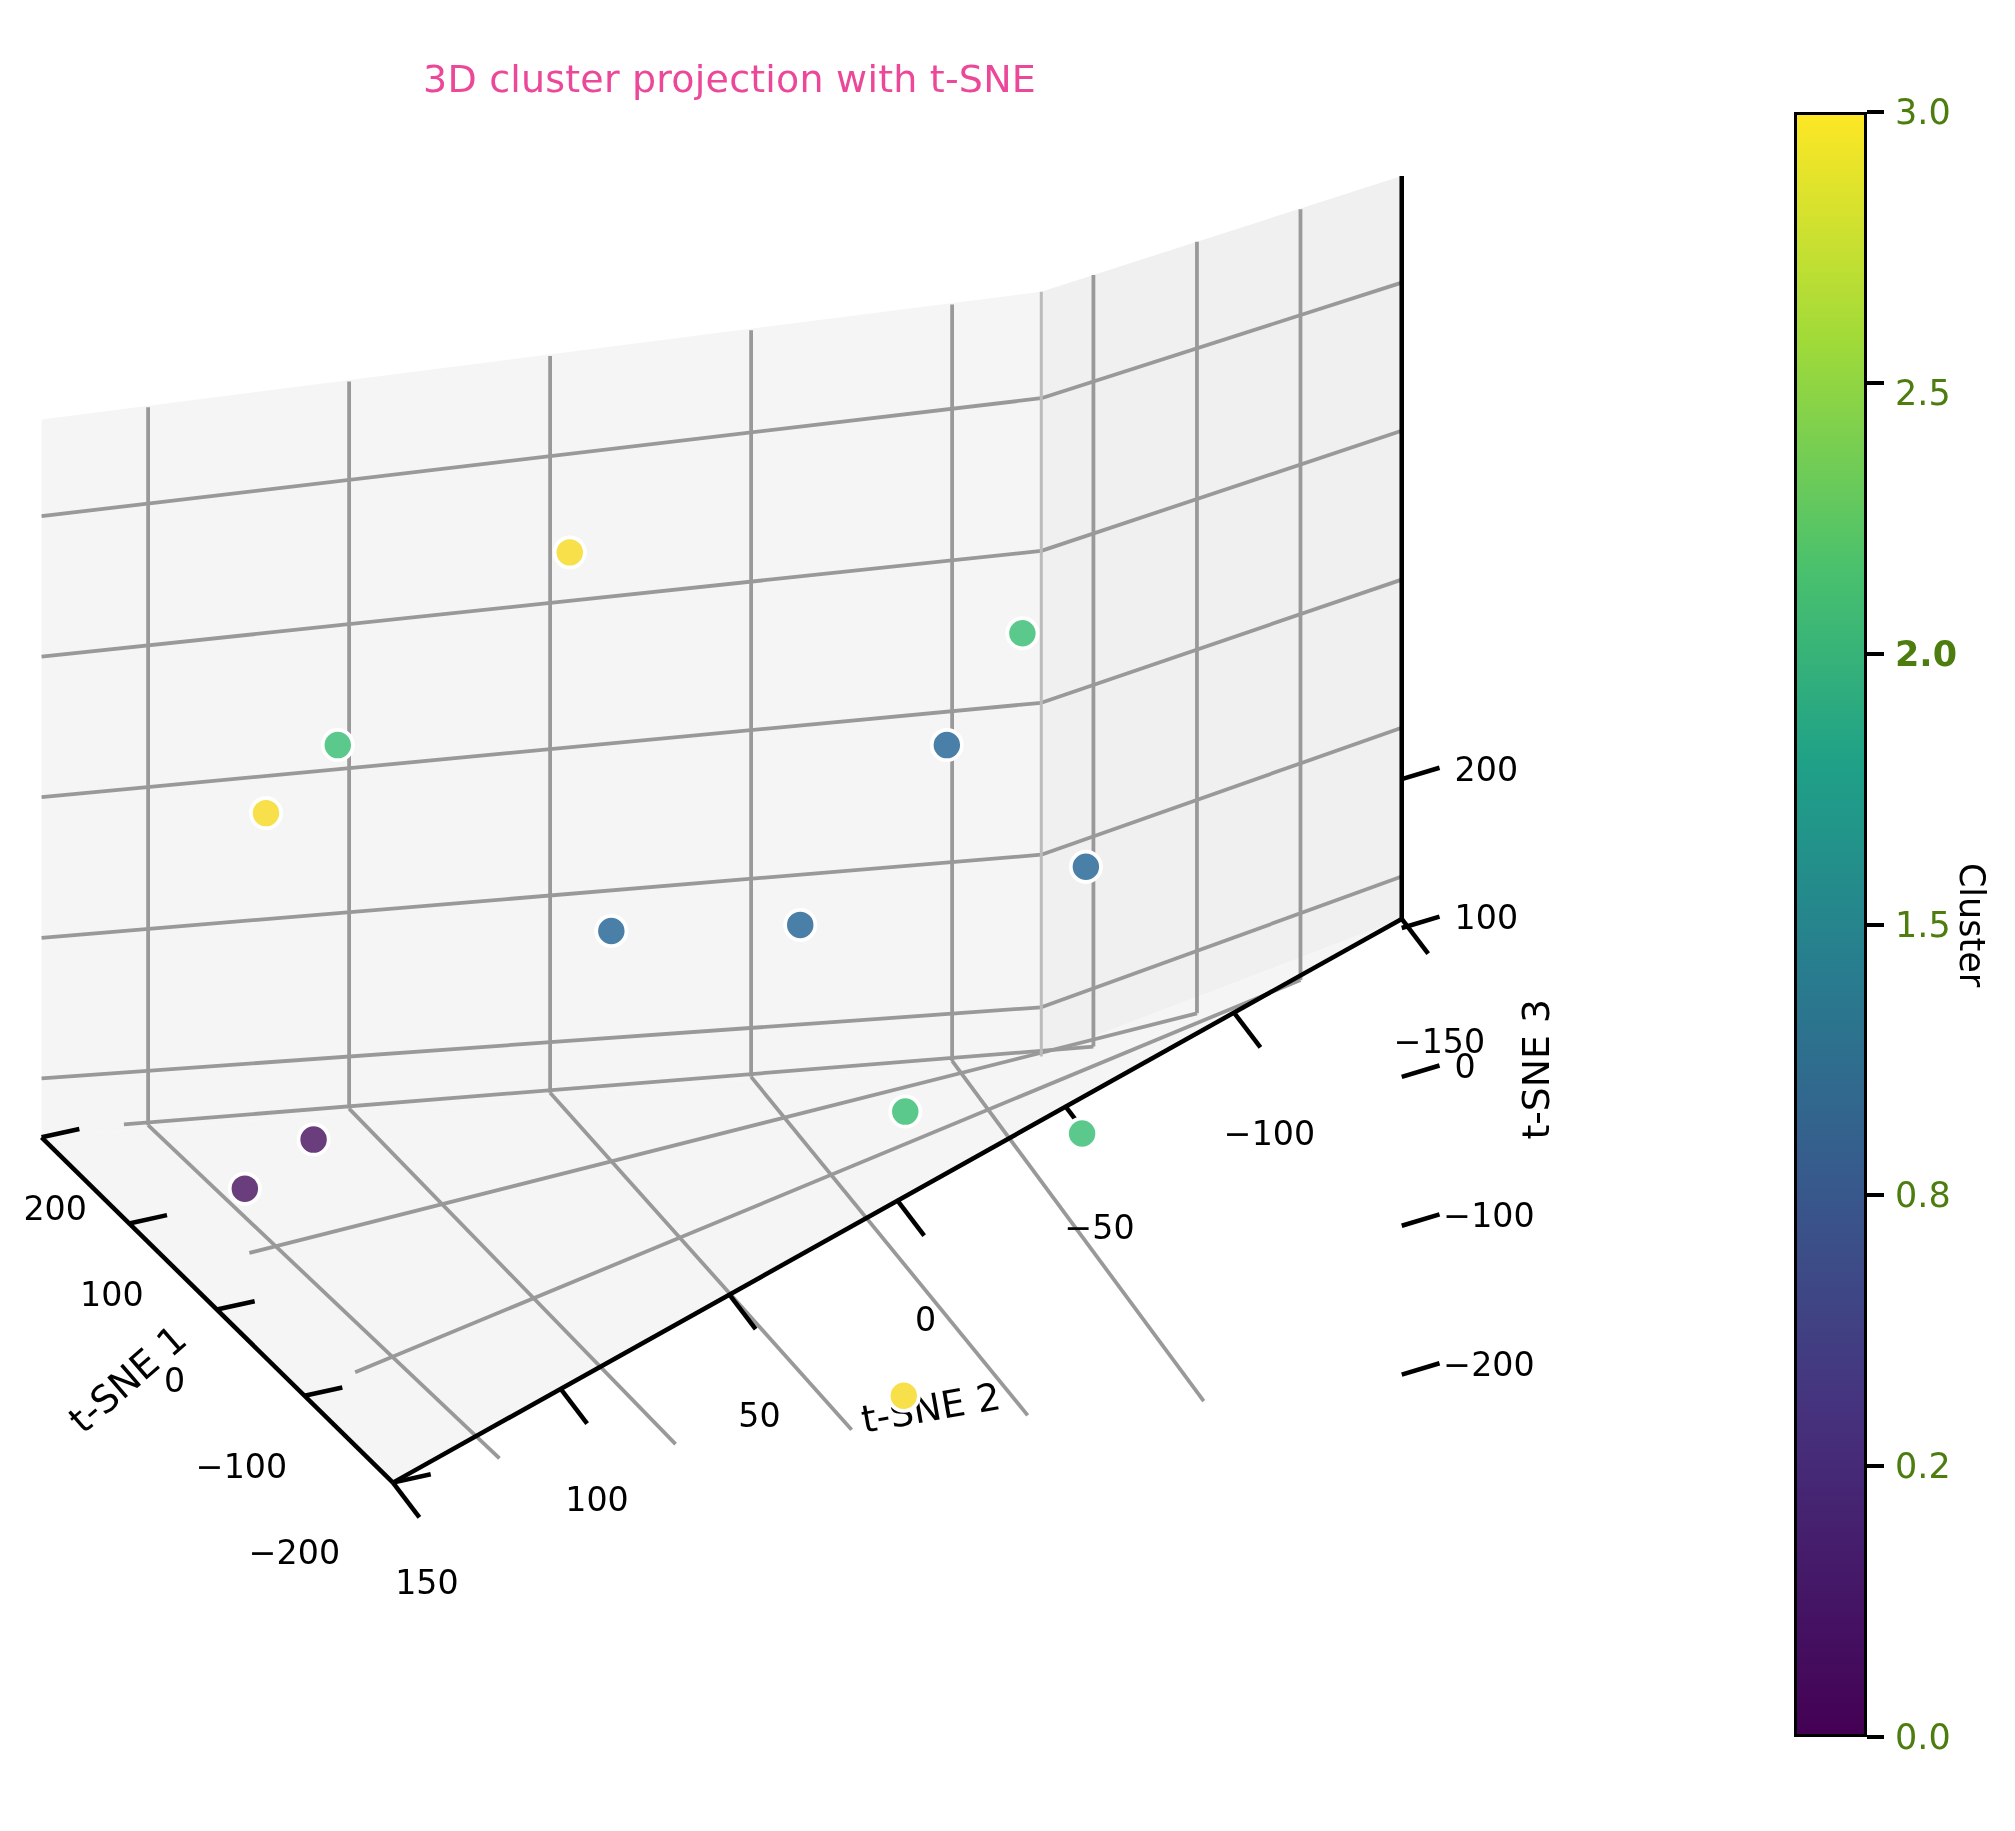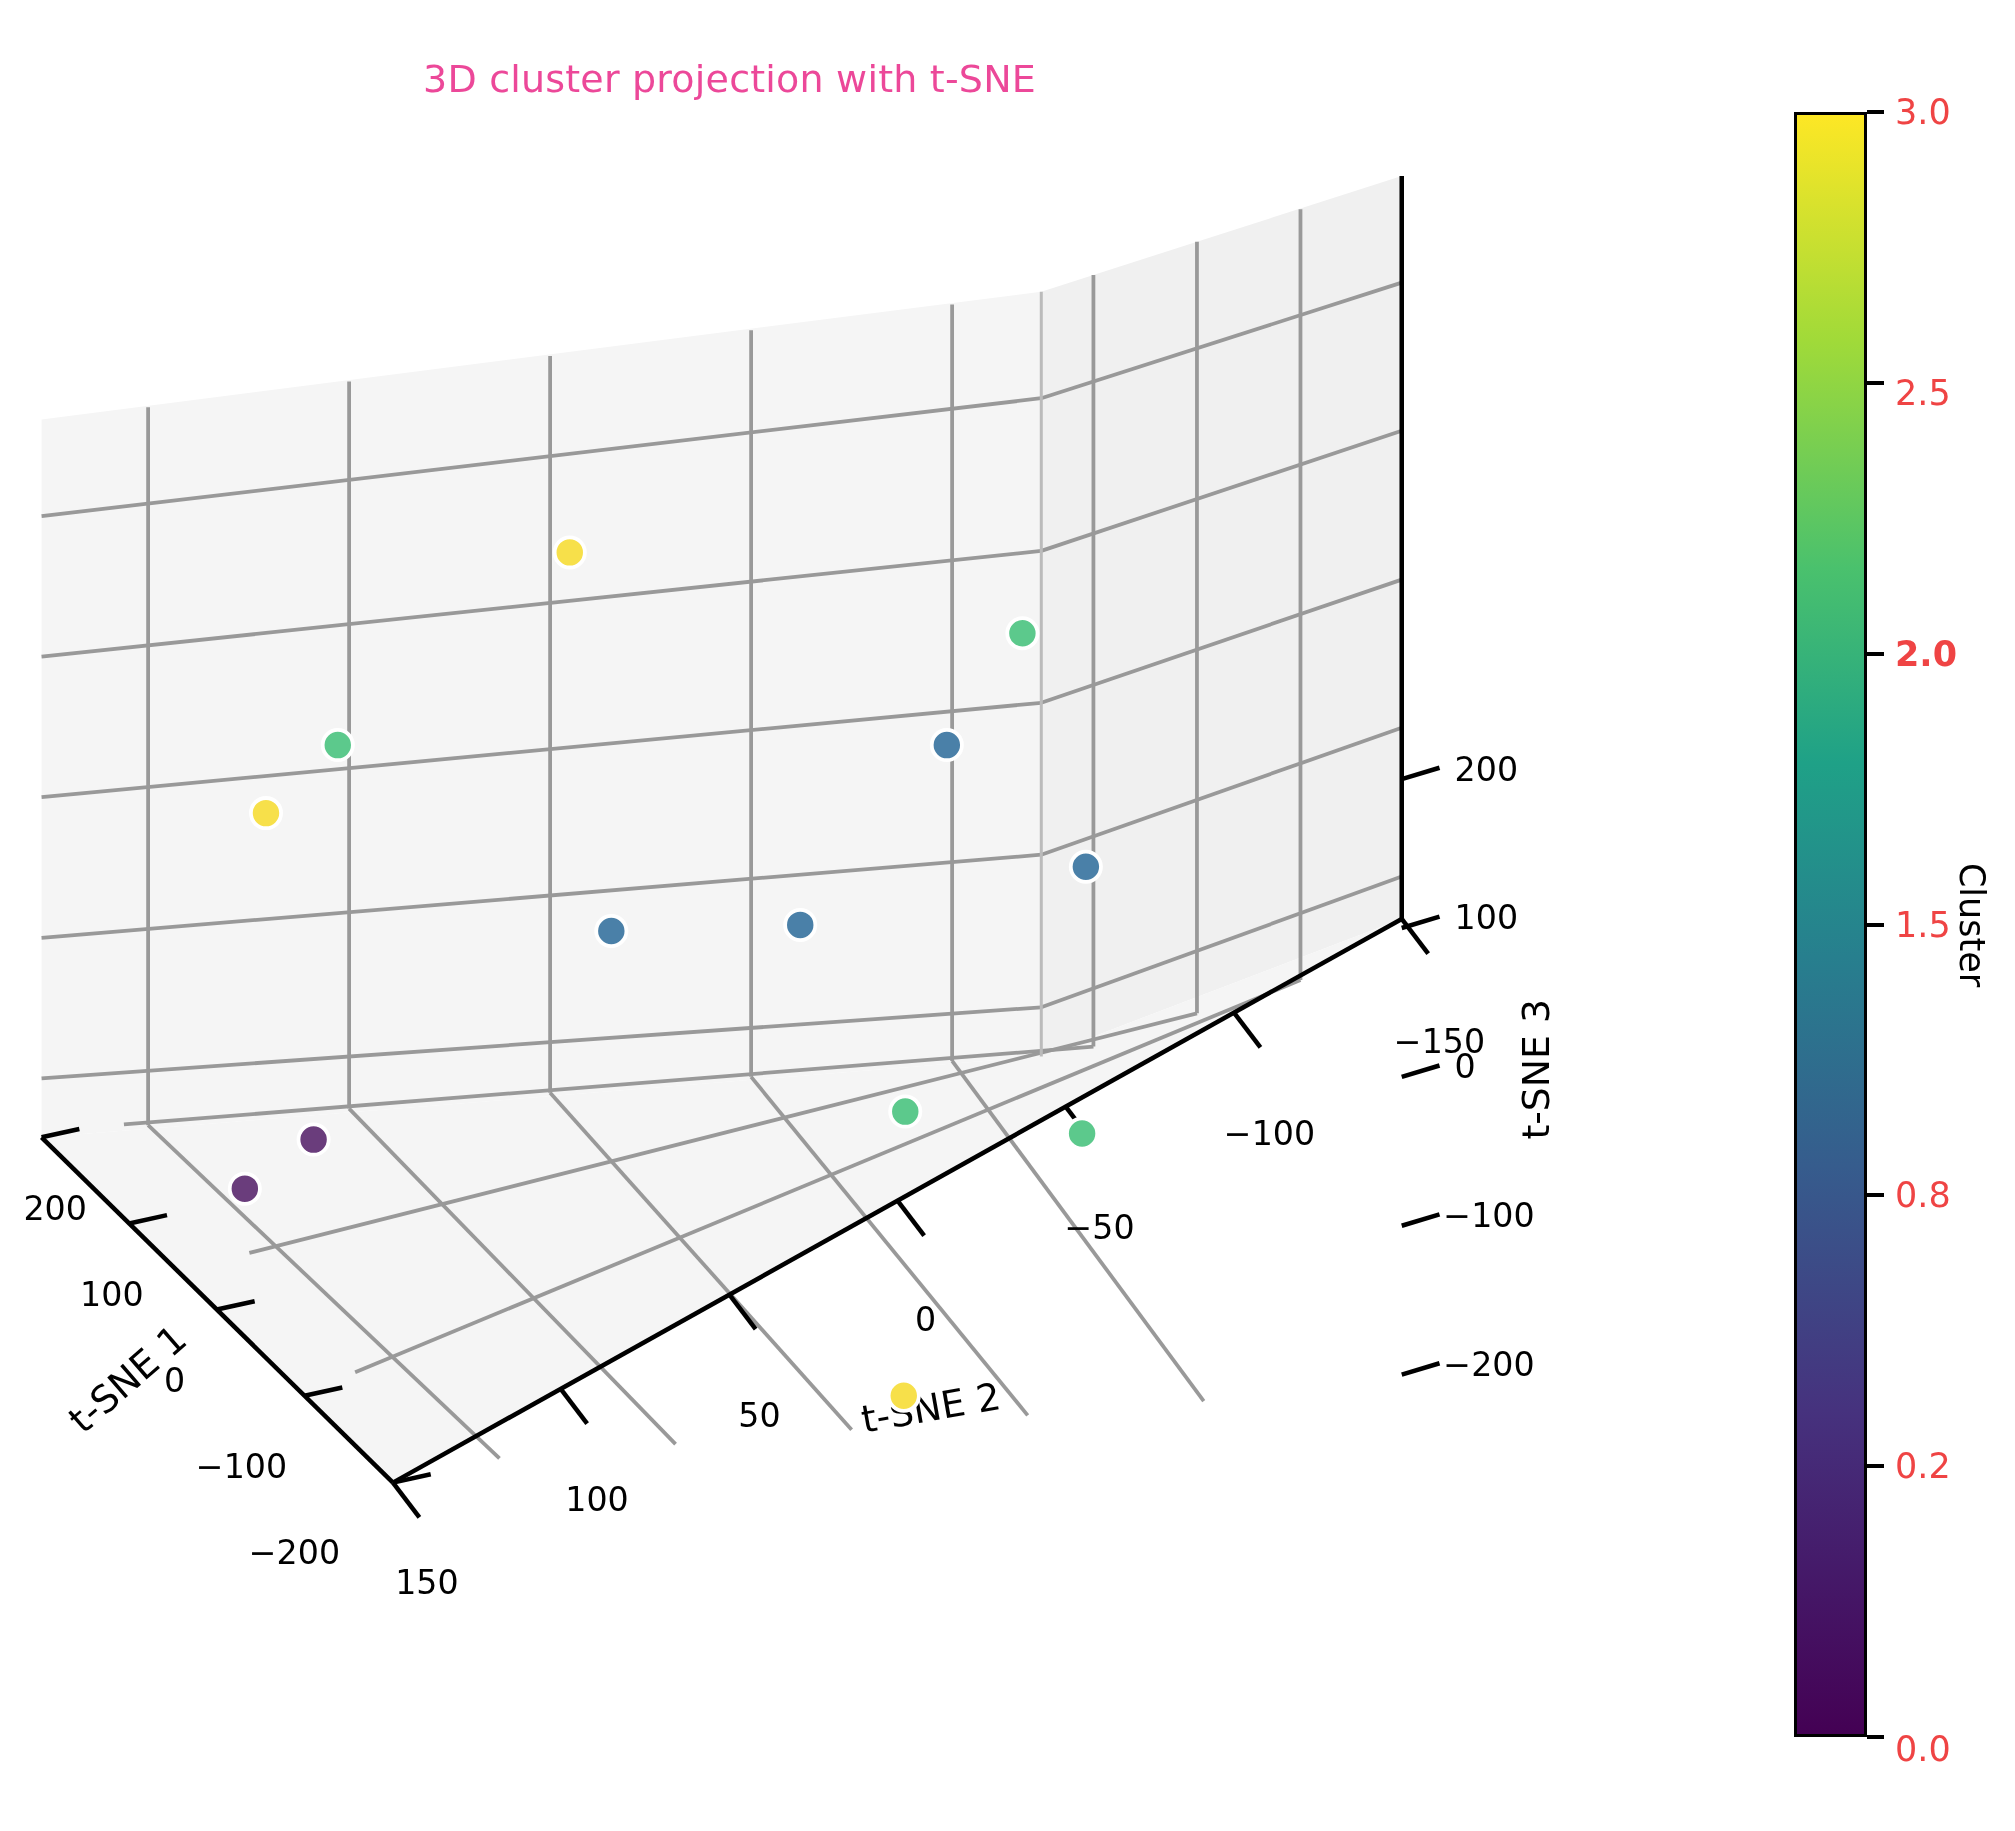--- a/index.html
+++ b/index.html
@@ -18,21 +18,21 @@
   
   #colorbar-wrap{position:absolute; left:1794px; top:112px; width:227px; height:1625px;}
   #colorbar-bar{
     position:absolute; left:0; top:0; width:73px; height:1625px;
     border:3.8px solid #000; box-sizing:border-box;
     background:linear-gradient(to top,
       #440154 0%, #46327e 20%, #365c8d 35%, #277f8e 48%,
       #1fa187 60%, #4ac16d 72%, #a0da39 86%, #fde725 100%);
   }
   .cb-tick{position:absolute; left:73px; width:16.6px; height:3.8px; background:#000;}
-  .cb-label{position:absolute; left:101px; font-size:35px; color:#ef4444;
+  .cb-label{position:absolute; left:101px; font-size:35px; color:#4d7c0f;
             transform:translateY(-50%); white-space:nowrap;}
   #colorbar-title{
     position:absolute; left:178px; top:813px; font-size:35px; color:#000;
     transform:translate(-50%,-50%) rotate(90deg); white-space:nowrap;
     transform-origin:center center;
   }
 </style>
 </head>
 <body>
 
@@ -180,17 +180,17 @@
       <div class="cb-label" style="top: 259px; margin-top: 22px;">2.5</div>
       <div class="cb-tick" style="top: 540px;"></div>
       <div class="cb-label" style="top: 542px; font-weight: bold;">2.0</div>
       <div class="cb-tick" style="top: 811px;"></div>
       <div class="cb-label" style="top: 813px;">1.5</div>
       <div class="cb-tick" style="top: 1081px;"></div>
       <div class="cb-label" style="top: 1083px;">0.8</div>
       <div class="cb-tick" style="top: 1352px;"></div>
       <div class="cb-label" style="top: 1354px;">0.2</div>
       <div class="cb-tick" style="top: 1623px;"></div>
-      <div class="cb-label" style="top: 1625px; margin-top: 12px;">0.0</div>
+      <div class="cb-label" style="top: 1625px;">0.0</div>
     </div>
   <div id="colorbar-title">Cluster</div>
 </div>
 
 
 </body></html>

